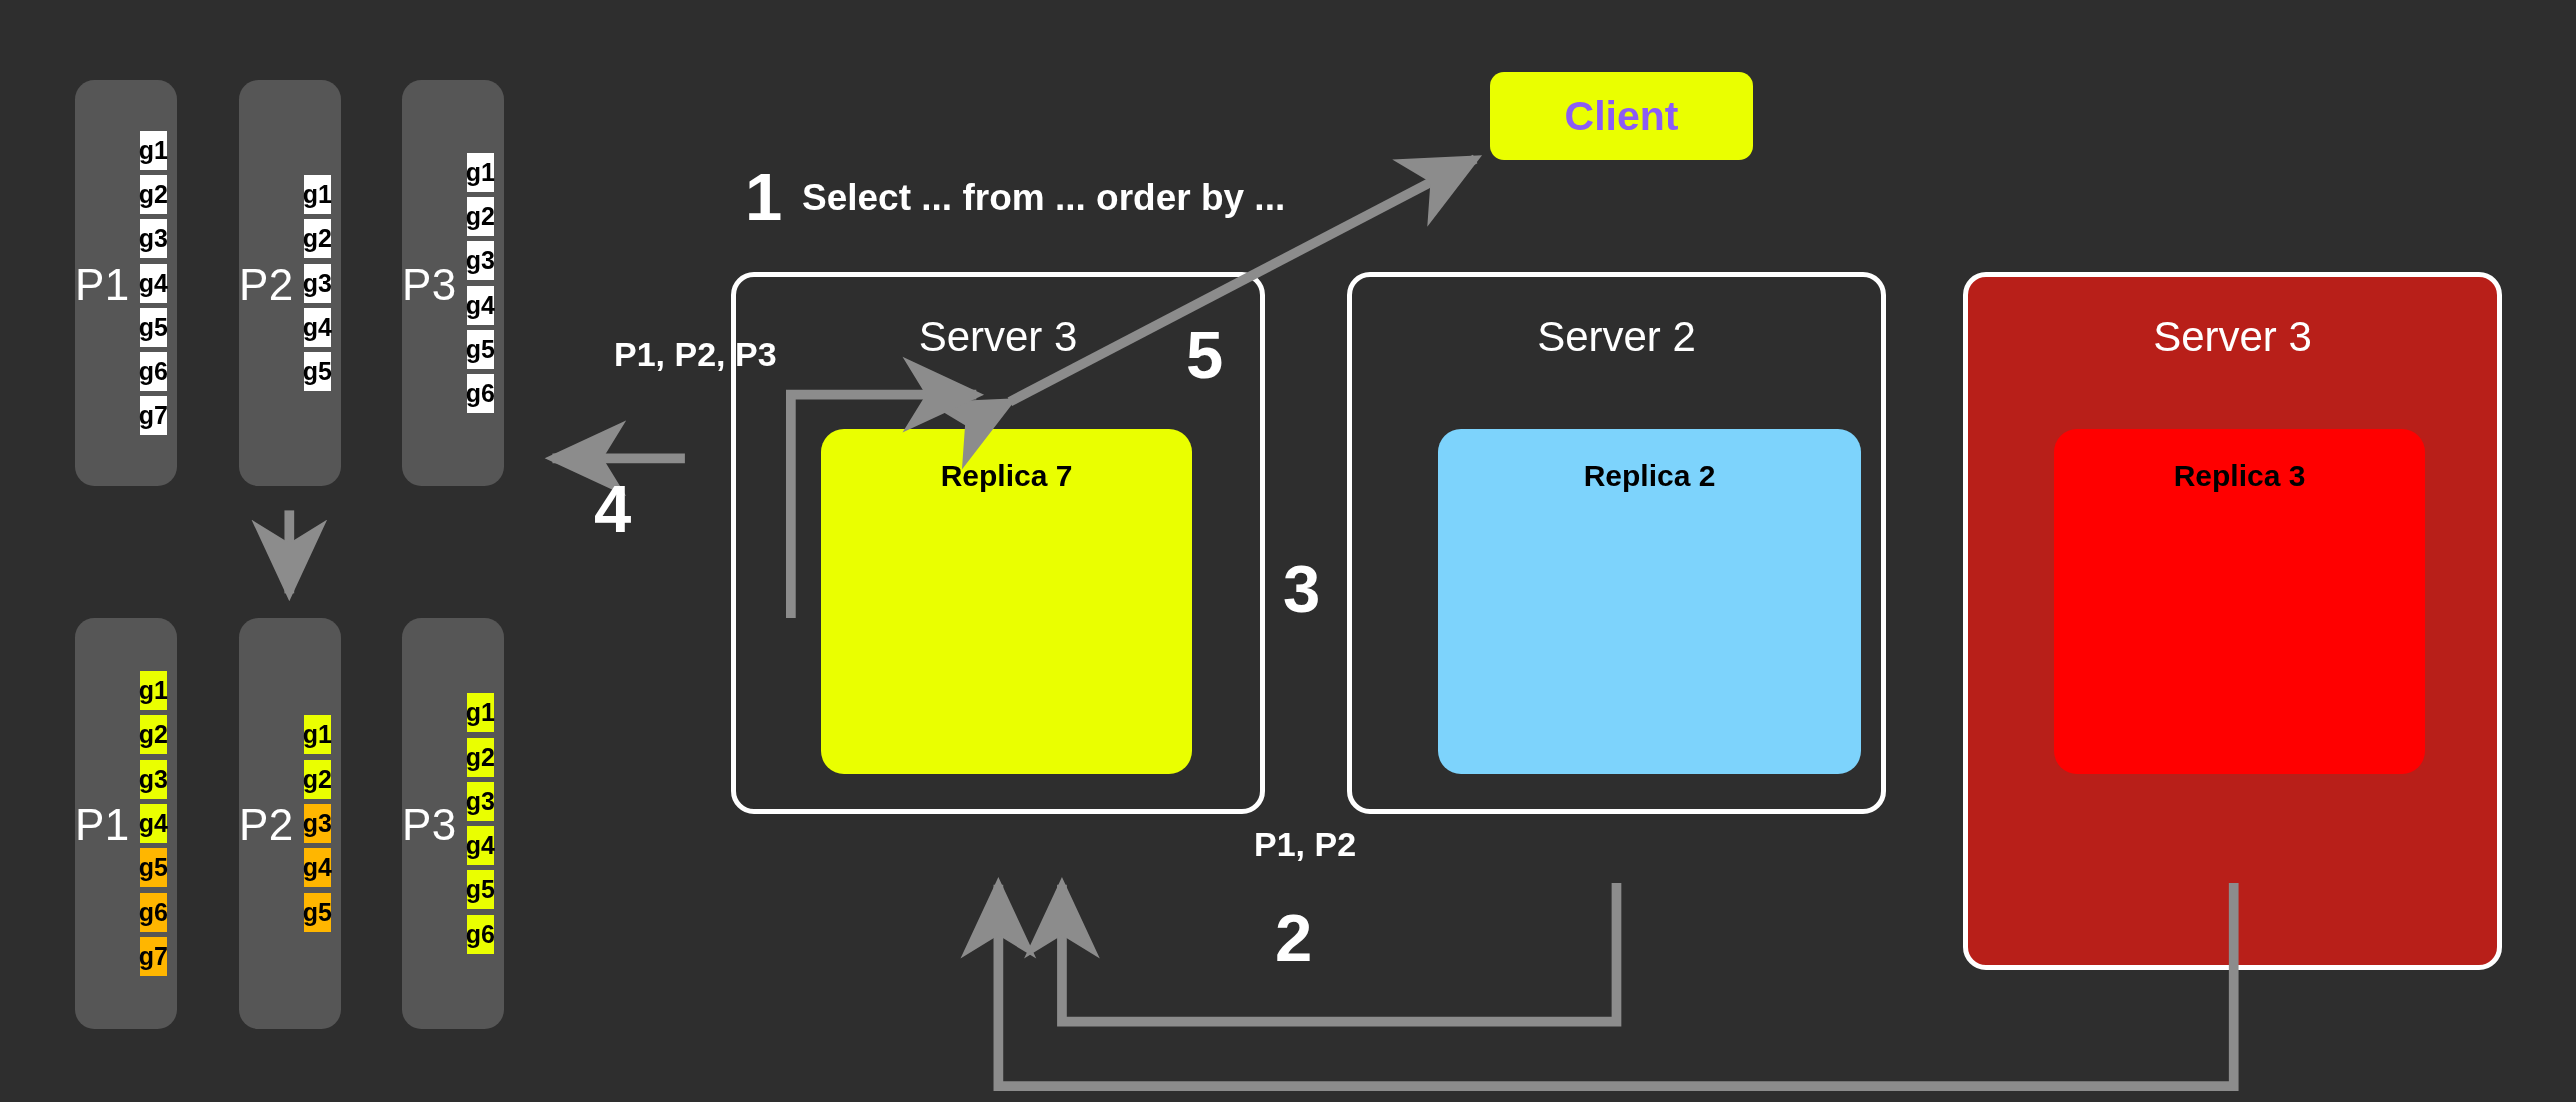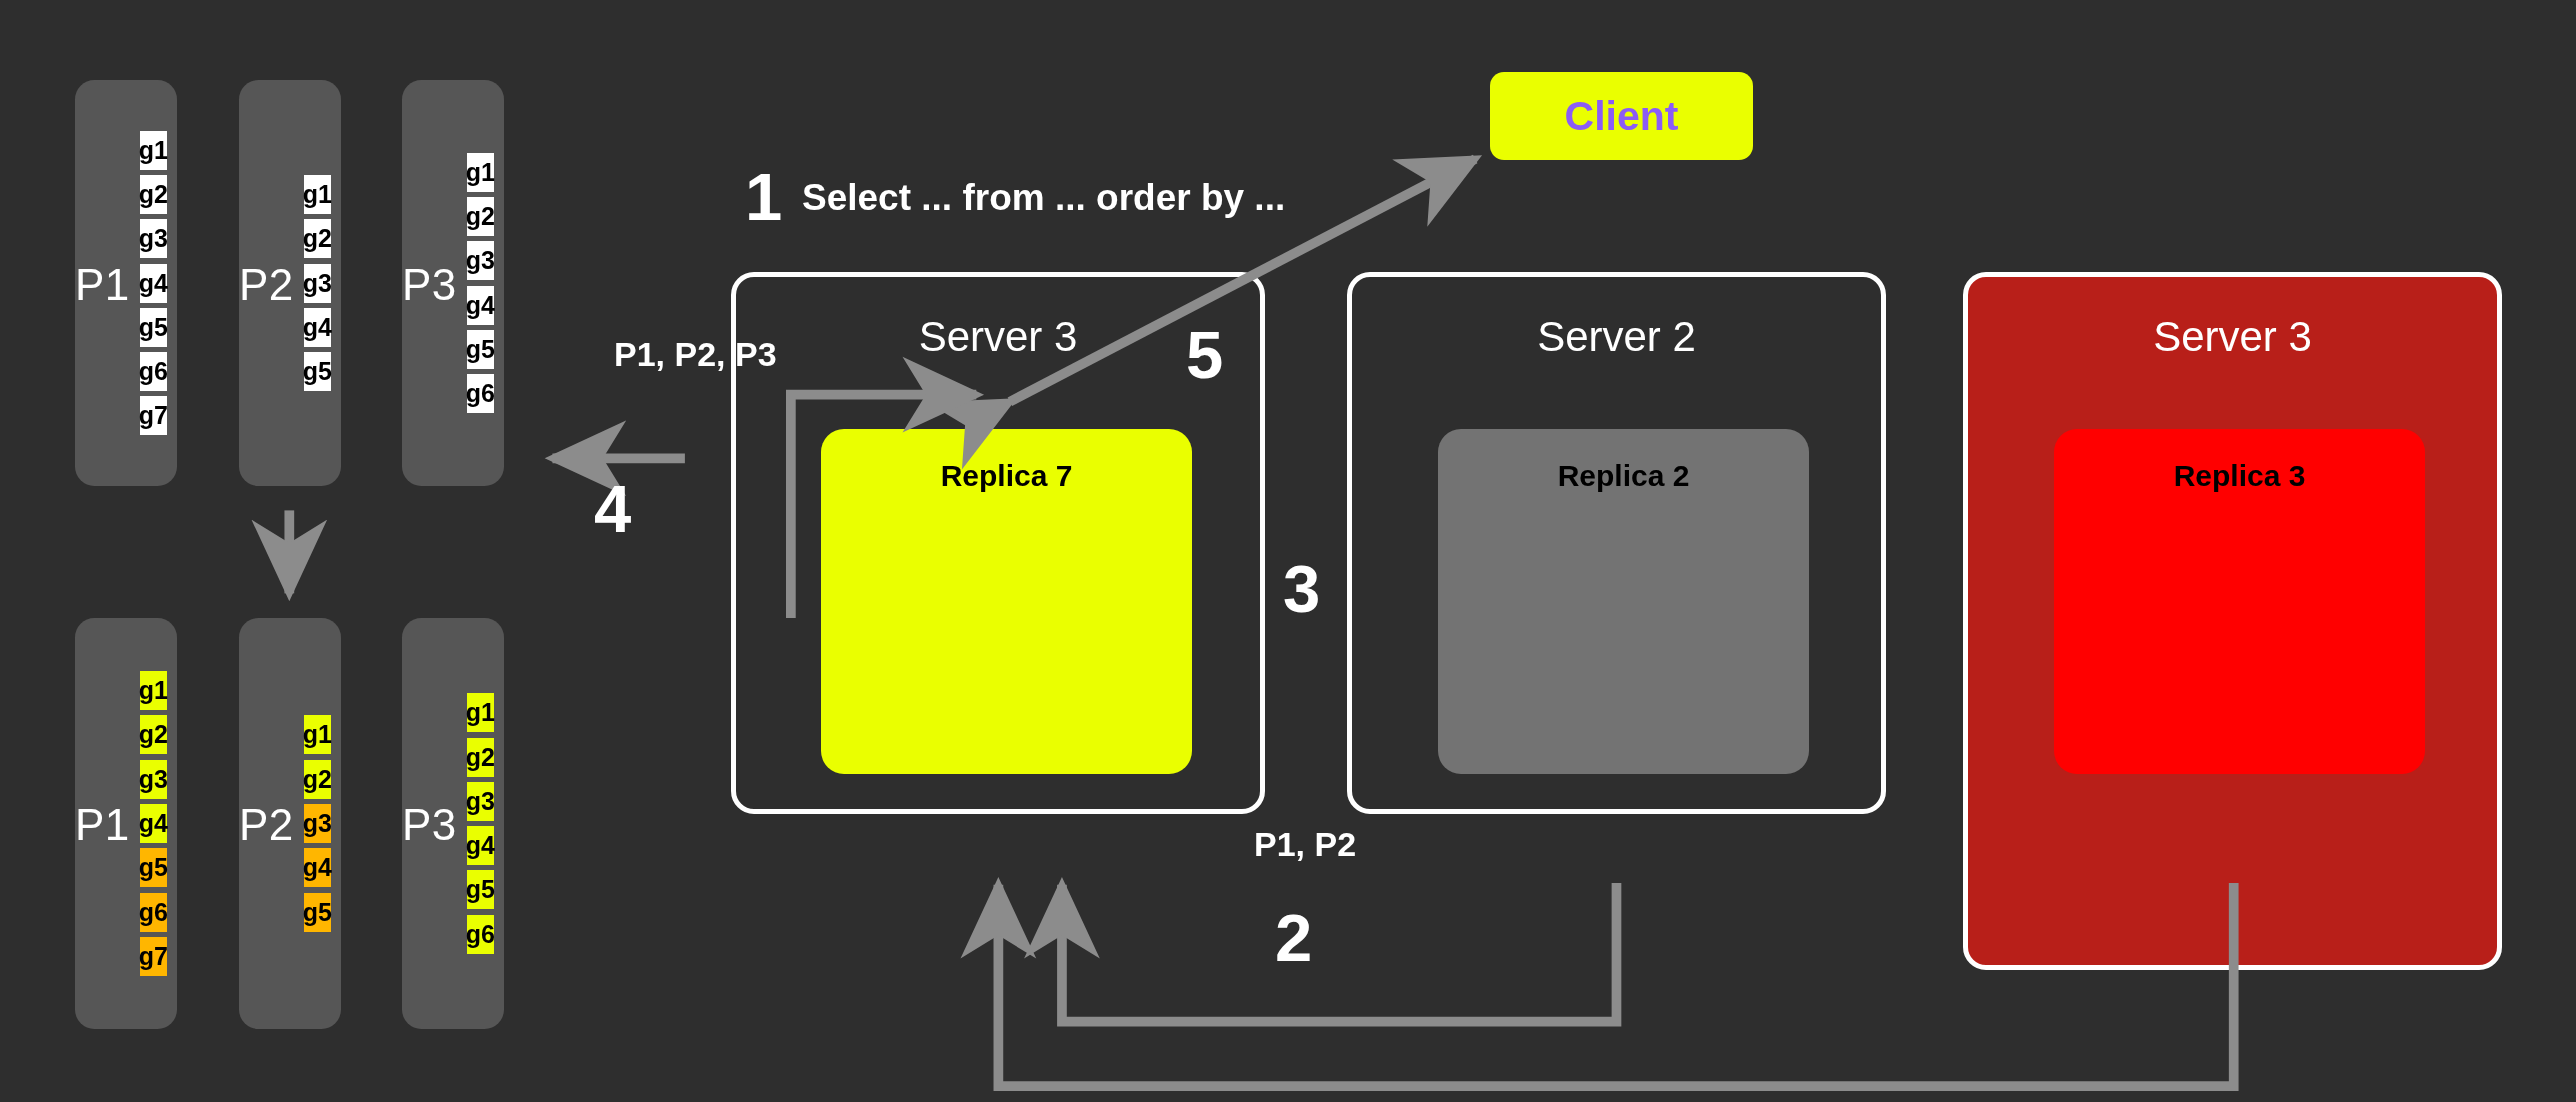--- a/index.html
+++ b/index.html
@@ -128,21 +128,21 @@
 
   <div class="server" style="left:731px;top:272px;width:534px;height:542px;background:#2e2e2e;">
     <div class="server-title">Server 3</div>
     <div class="replica" style="left:85px;top:152px;width:371px;height:345px;background:#eaff00;">
       <div class="replica-label">Replica 7</div>
     </div>
   </div>
 
   <div class="server" style="left:1347px;top:272px;width:539px;height:542px;background:#2e2e2e;">
     <div class="server-title">Server 2</div>
-    <div class="replica" style="left:86px;top:152px;width:371px;height:345px;background:#737373;">
+    <div class="replica" style="left:86px;top:152px;width:423px;height:345px;background:#7dd3fc;">
       <div class="replica-label">Replica 2</div>
     </div>
   </div>
 
   <div class="server" style="left:1963px;top:272px;width:539px;height:698px;background:#b81f19;">
     <div class="server-title">Server 3</div>
     <div class="replica" style="left:86px;top:152px;width:371px;height:345px;background:#ff0000;">
       <div class="replica-label">Replica 3</div>
     </div>
   </div>

